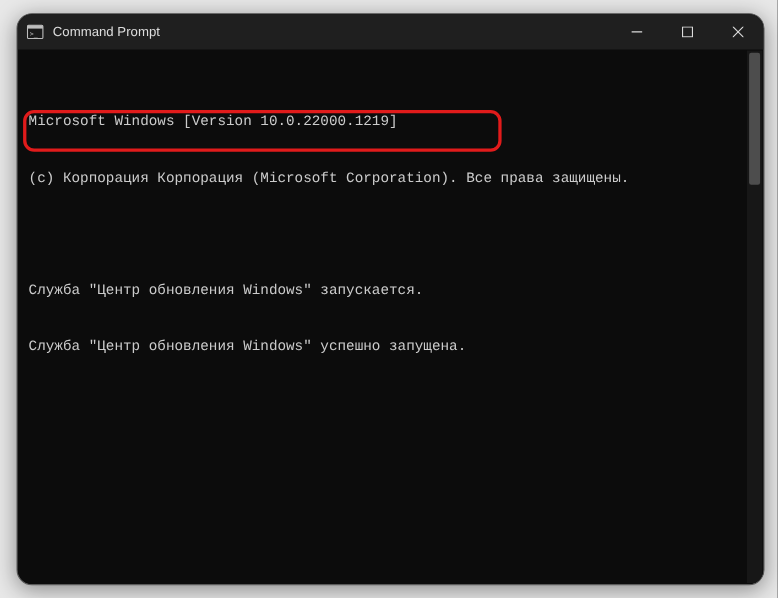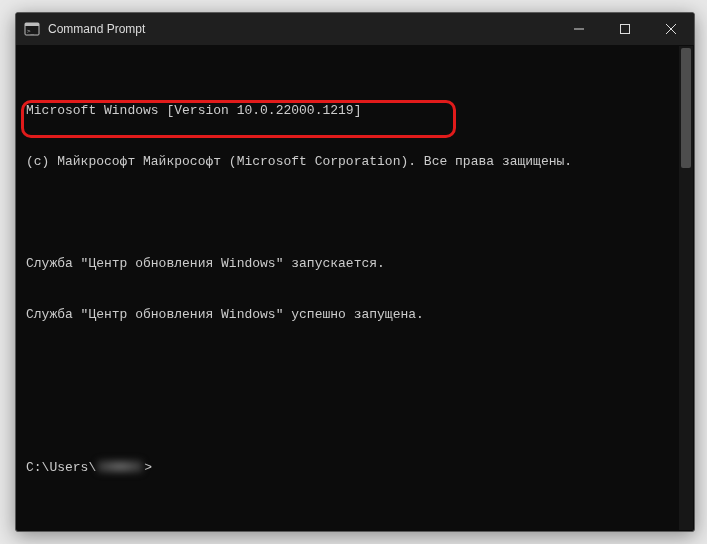--- a/index.html
+++ b/index.html
@@ -11,21 +11,21 @@
     font-family: "Segoe UI", Tahoma, sans-serif;
   }
   .window {
     position: absolute;
     left: 15px;
     top: 12px;
     width: 680px;
     height: 520px;
     background: #0c0c0c;
     border: 1px solid #5a5a5a;
-    border-radius: 3px;
+    border-radius: 14px;
     overflow: hidden;
     box-shadow: 0 4px 20px rgba(0,0,0,0.4);
   }
   .titlebar {
     height: 32px;
     background: #1f1f1f;
     display: flex;
     align-items: center;
     padding-left: 8px;
     color: #dcdcdc;
@@ -135,26 +135,25 @@
             <line x1="0" y1="0" x2="10" y2="10" stroke="#dcdcdc" stroke-width="1"></line>
             <line x1="10" y1="0" x2="0" y2="10" stroke="#dcdcdc" stroke-width="1"></line>
           </svg>
       </div>
     </div>
   </div>
 
   <div class="terminal">
     <div class="highlight-box"></div>
     <div class="line">Microsoft Windows [Version 10.0.22000.1219]</div>
-    <div class="line">(c) Майкрософт Майкрософт (Microsoft Corporation). Все права защищены.</div>
+    <div class="line">(c) Корпорация Корпорация (Microsoft Corporation). Все права защищены.</div>
     <div class="line">&nbsp;</div>
     <div class="line">Служба "Центр обновления Windows" запускается.</div>
     <div class="line">Служба "Центр обновления Windows" успешно запущена.</div>
     <div class="line">&nbsp;</div>
     <div class="line">&nbsp;</div>
-    <div class="line"><span>C:\Users\</span><span class="blur"></span><span>&gt;</span></div>
   </div>
 
   <div class="scrollbar">
     <div class="scrollbar-thumb"></div>
   </div>
 
 </div>
 
 </body></html>

